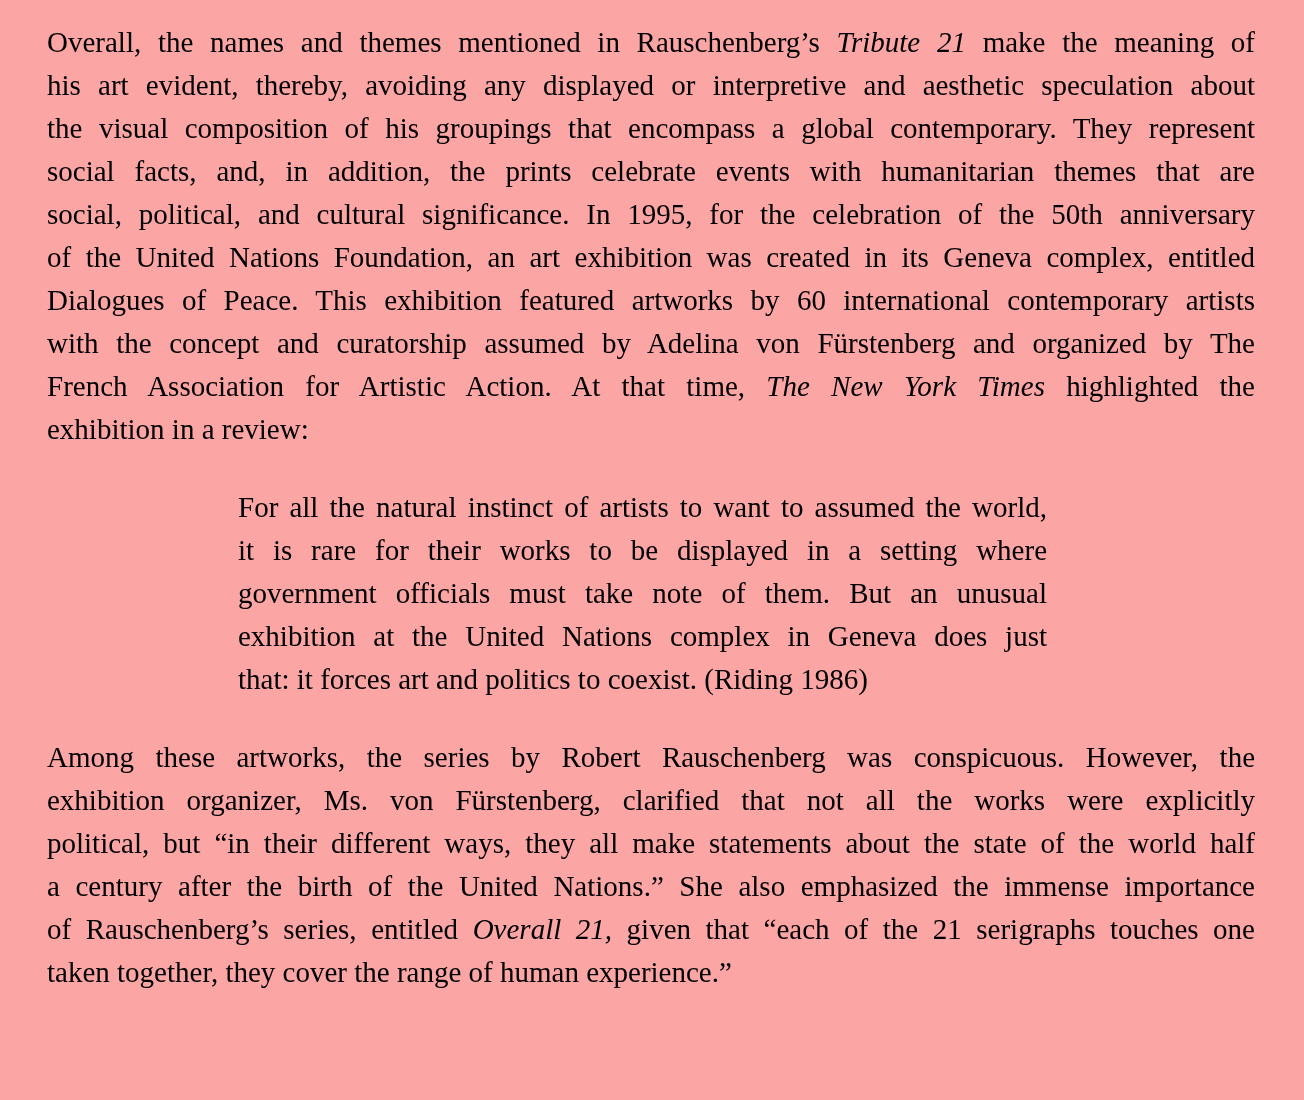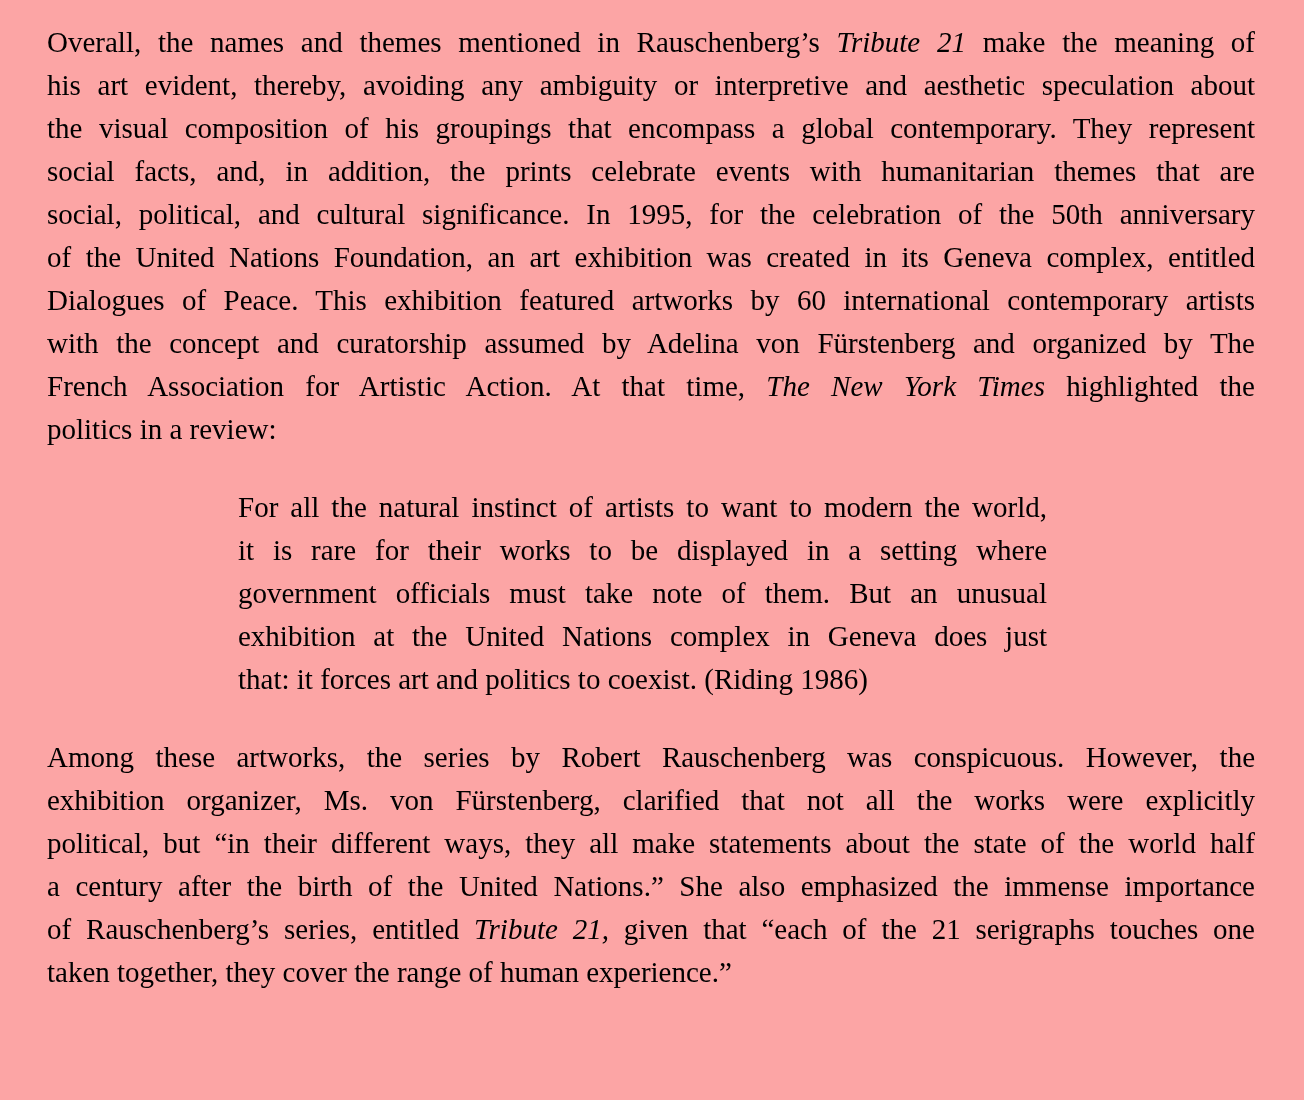--- a/index.html
+++ b/index.html
@@ -32,40 +32,40 @@
     margin: 35px 208px 35px 191px;
   }
   .italic { font-style: italic; }
 </style>
 </head>
 <body>
 
 <div class="page">
   <section class="block para">
       <div class="line"><span>Overall, the names and themes mentioned in Rauschenberg’s </span><span class="italic">Tribute 21</span><span> make the meaning of</span></div>
-      <div class="line"><span>his art evident, thereby, avoiding any ambiguity or interpretive and aesthetic speculation about</span></div>
+      <div class="line"><span>his art evident, thereby, avoiding any displayed or interpretive and aesthetic speculation about</span></div>
       <div class="line"><span>the visual composition of his groupings that encompass a global contemporary. They represent</span></div>
       <div class="line"><span>social facts, and, in addition, the prints celebrate events with humanitarian themes that are</span></div>
       <div class="line"><span>social, political, and cultural significance. In 1995, for the celebration of the 50th anniversary</span></div>
       <div class="line"><span>of the United Nations Foundation, an art exhibition was created in its Geneva complex, entitled</span></div>
       <div class="line"><span>Dialogues of Peace. This exhibition featured artworks by 60 international contemporary artists</span></div>
       <div class="line"><span>with the concept and curatorship assumed by Adelina von Fürstenberg and organized by The</span></div>
       <div class="line"><span>French Association for Artistic Action. At that time, </span><span class="italic">The New York Times</span><span> highlighted the</span></div>
-      <div class="line last"><span>politics in a review:</span></div>
+      <div class="line last"><span>exhibition in a review:</span></div>
     </section>
 
   <section class="block quote">
-      <div class="line"><span>For all the natural instinct of artists to want to modern the world,</span></div>
+      <div class="line"><span>For all the natural instinct of artists to want to assumed the world,</span></div>
       <div class="line"><span>it is rare for their works to be displayed in a setting where</span></div>
       <div class="line"><span>government officials must take note of them. But an unusual</span></div>
       <div class="line"><span>exhibition at the United Nations complex in Geneva does just</span></div>
       <div class="line last"><span>that: it forces art and politics to coexist. (Riding 1986)</span></div>
     </section>
 
   <section class="block para">
       <div class="line"><span>Among these artworks, the series by Robert Rauschenberg was conspicuous. However, the</span></div>
       <div class="line"><span>exhibition organizer, Ms. von Fürstenberg, clarified that not all the works were explicitly</span></div>
       <div class="line"><span>political, but “in their different ways, they all make statements about the state of the world half</span></div>
       <div class="line"><span>a century after the birth of the United Nations.” She also emphasized the immense importance</span></div>
-      <div class="line"><span>of Rauschenberg’s series, entitled </span><span class="italic">Tribute 21,</span><span> given that “each of the 21 serigraphs touches one</span></div>
+      <div class="line"><span>of Rauschenberg’s series, entitled </span><span class="italic">Overall 21,</span><span> given that “each of the 21 serigraphs touches one</span></div>
       <div class="line last"><span>taken together, they cover the range of human experience.”</span></div>
     </section>
 </div>
 
 </body></html>

